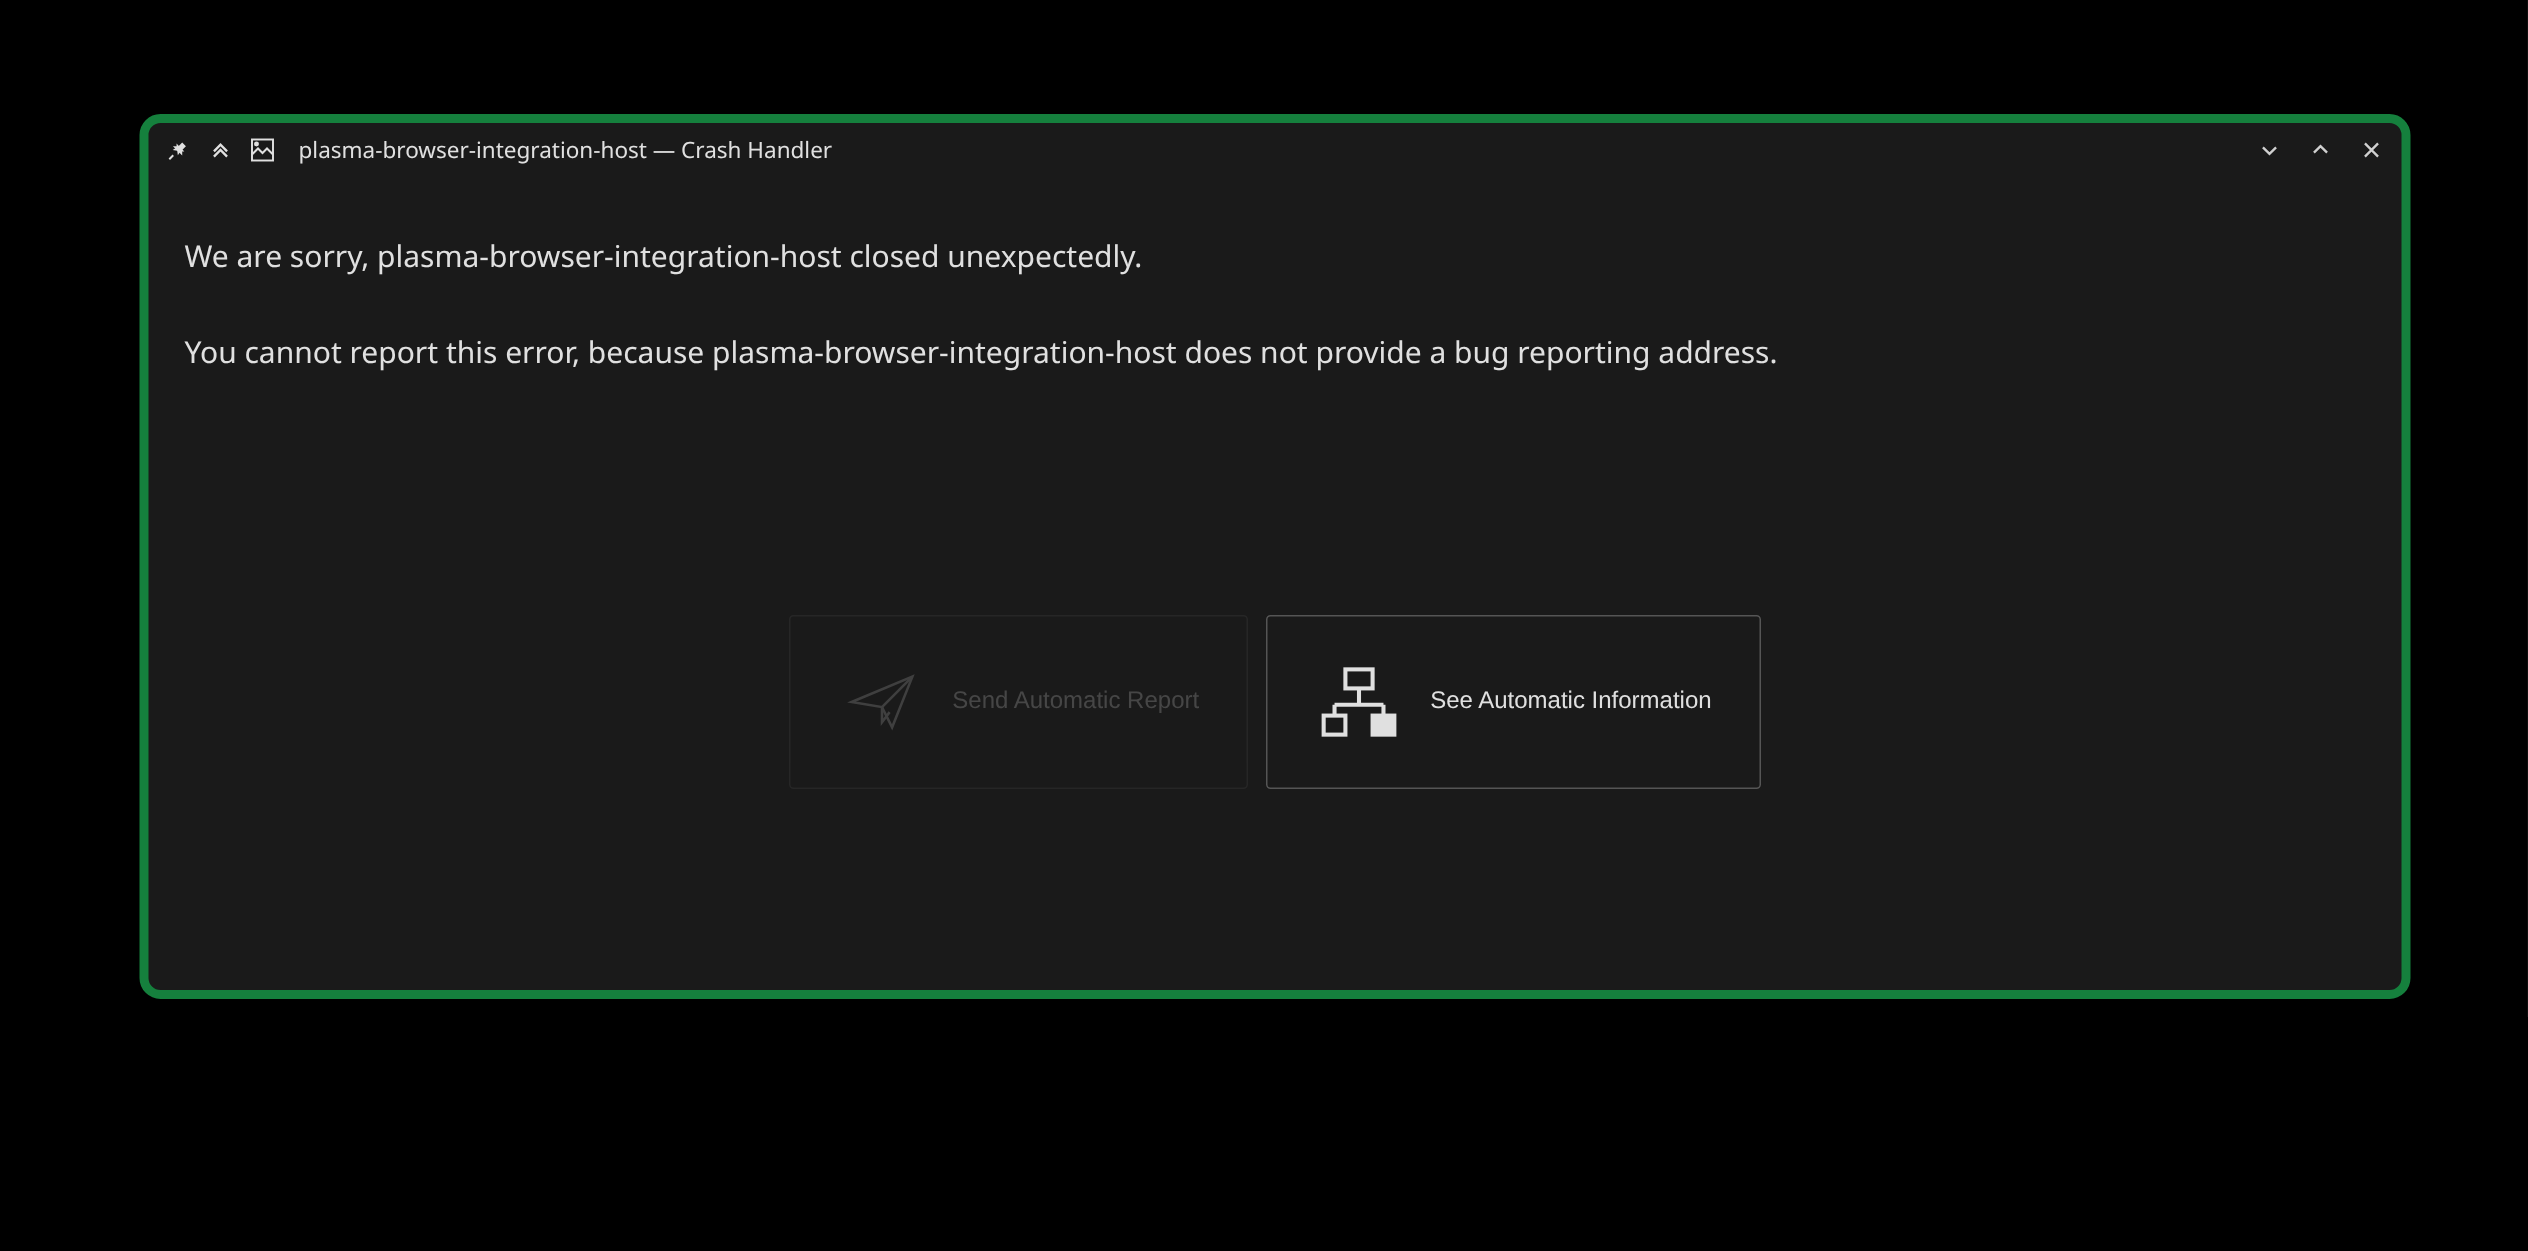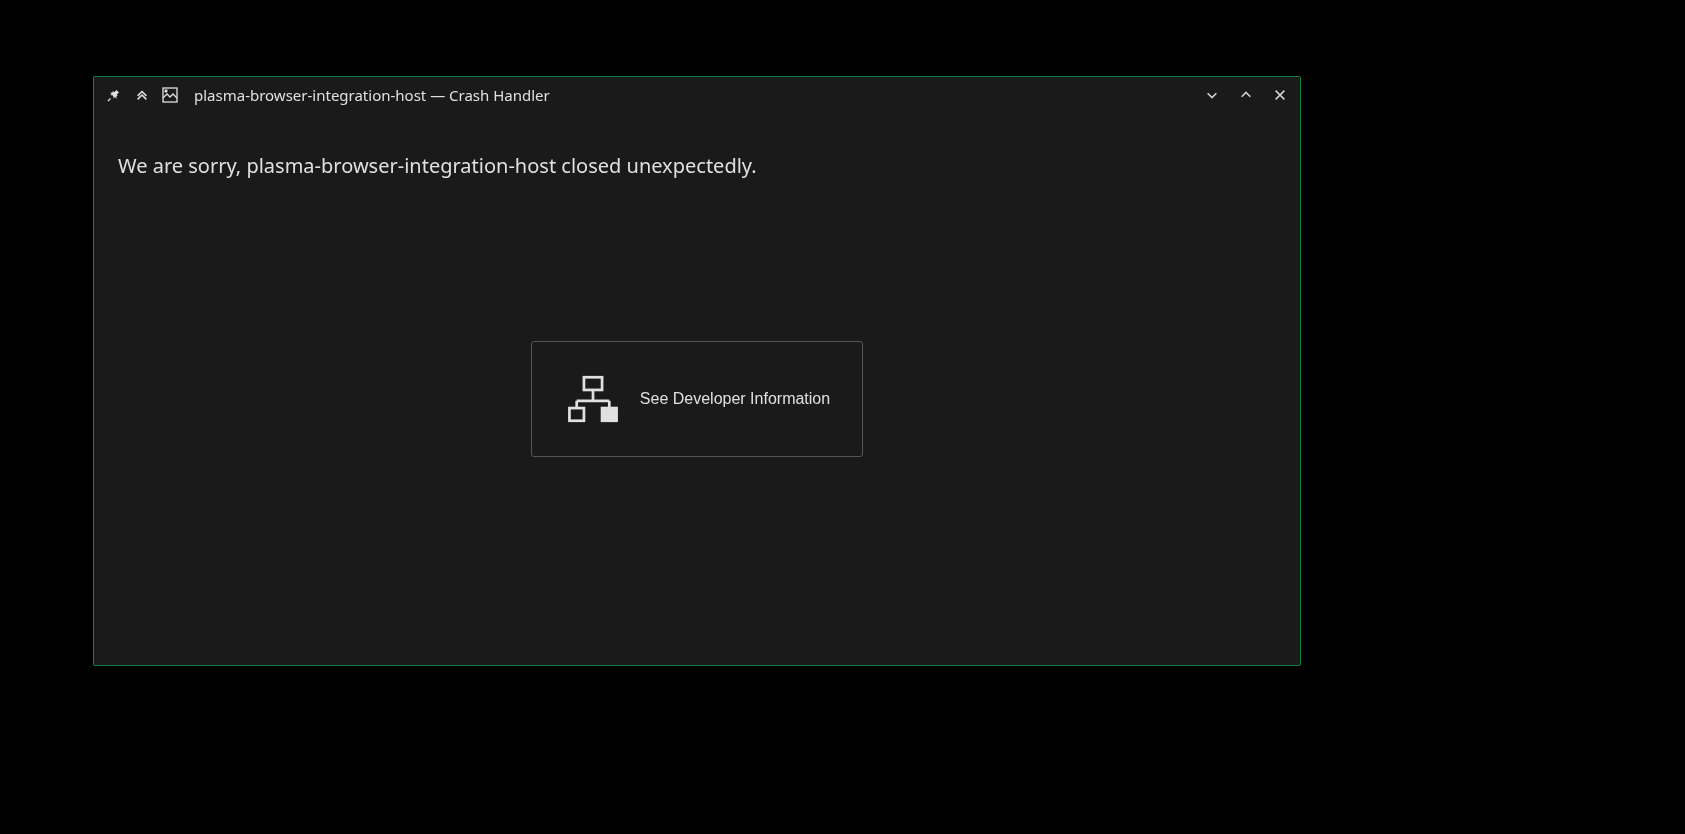--- a/index.html
+++ b/index.html
@@ -13,25 +13,25 @@
       font-family: -apple-system, BlinkMacSystemFont, "Segoe UI", "Noto Sans", sans-serif;
       width: 1685px;
       height: 834px;
       position: relative;
     }
     
     .window {
       position: absolute;
       left: 93px;
       top: 76px;
-      width: 1208px;
+      width: 1514px;
       height: 590px;
       background: #1a1a1a;
-      border: 1px solid #15803d;
-      border-radius: 2px;
+      border: 6px solid #15803d;
+      border-radius: 14px;
     }
     
     .titlebar {
       height: 36px;
       display: flex;
       align-items: center;
       padding: 0 12px;
       gap: 10px;
     }
     
@@ -177,32 +177,43 @@
       <div class="window-control">
         <svg width="14" height="14" viewBox="0 0 16 16" fill="none" stroke="currentColor" stroke-width="1.8">
           <path d="M3 3 L13 13 M13 3 L3 13"></path>
         </svg>
       </div>
     </div>
   </div>
 
   <div class="content">
     <div class="message">We are sorry, plasma-browser-integration-host closed unexpectedly.</div>
+    <div class="message">You cannot report this error, because plasma-browser-integration-host does not provide a bug reporting address.</div>
 
     <div class="buttons-row">
+      <button class="action-button disabled">
+        <span class="button-icon">
+          <svg width="54" height="54" viewBox="0 0 64 64" fill="none" stroke="currentColor" stroke-width="2">
+            <path d="M8 32 L56 12 L40 52 L32 36 L8 32 Z"></path>
+            <path d="M32 36 L56 12"></path>
+            <path d="M32 36 L32 48 L38 40"></path>
+          </svg>
+        </span>
+        <span class="button-label">Send Automatic Report</span>
+      </button>
 
       <button class="action-button enabled">
         <span class="button-icon">
           <svg width="58" height="58" viewBox="0 0 64 64" fill="none" stroke="currentColor" stroke-width="3">
             <rect x="22" y="8" width="20" height="14" fill="none"></rect>
             <path d="M32 22 L32 34"></path>
             <path d="M14 34 L50 34"></path>
             <path d="M14 34 L14 42"></path>
             <path d="M50 34 L50 42"></path>
             <rect x="6" y="42" width="16" height="14" fill="none"></rect>
             <rect x="42" y="42" width="16" height="14" fill="currentColor"></rect>
           </svg>
         </span>
-        <span class="button-label">See Developer Information</span>
+        <span class="button-label">See Automatic Information</span>
       </button>
     </div>
   </div>
 </div>
 
 </body></html>

